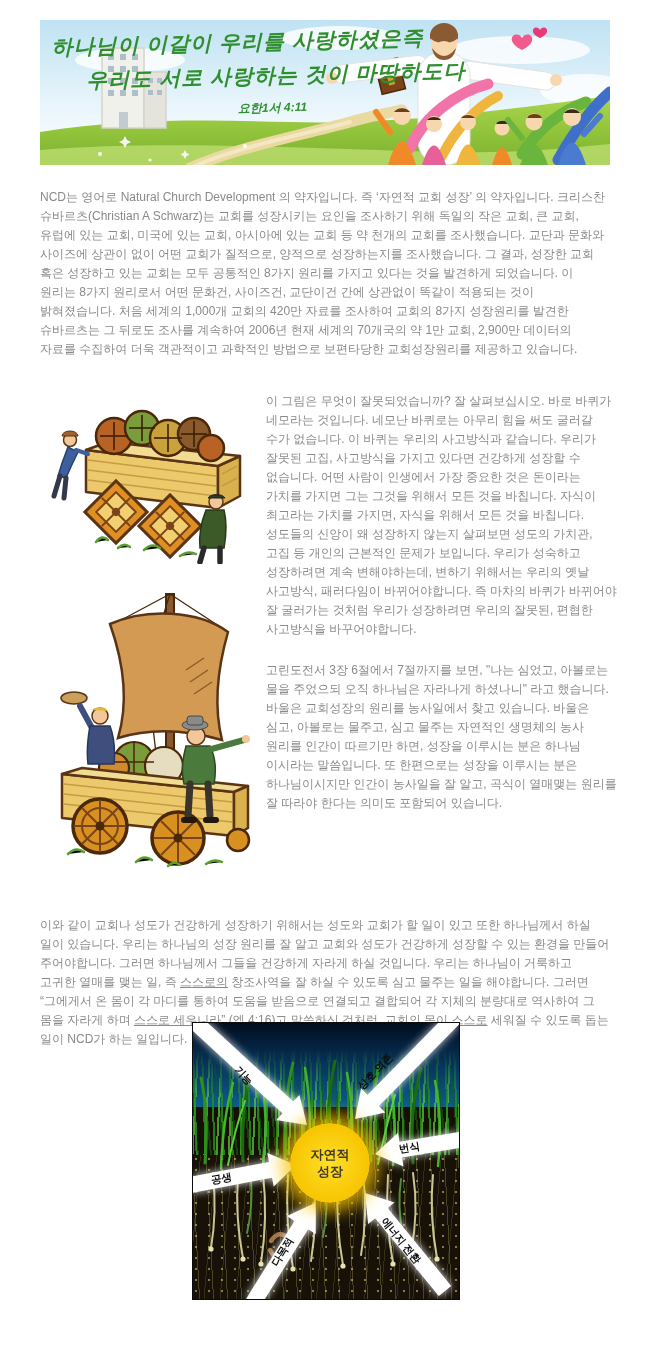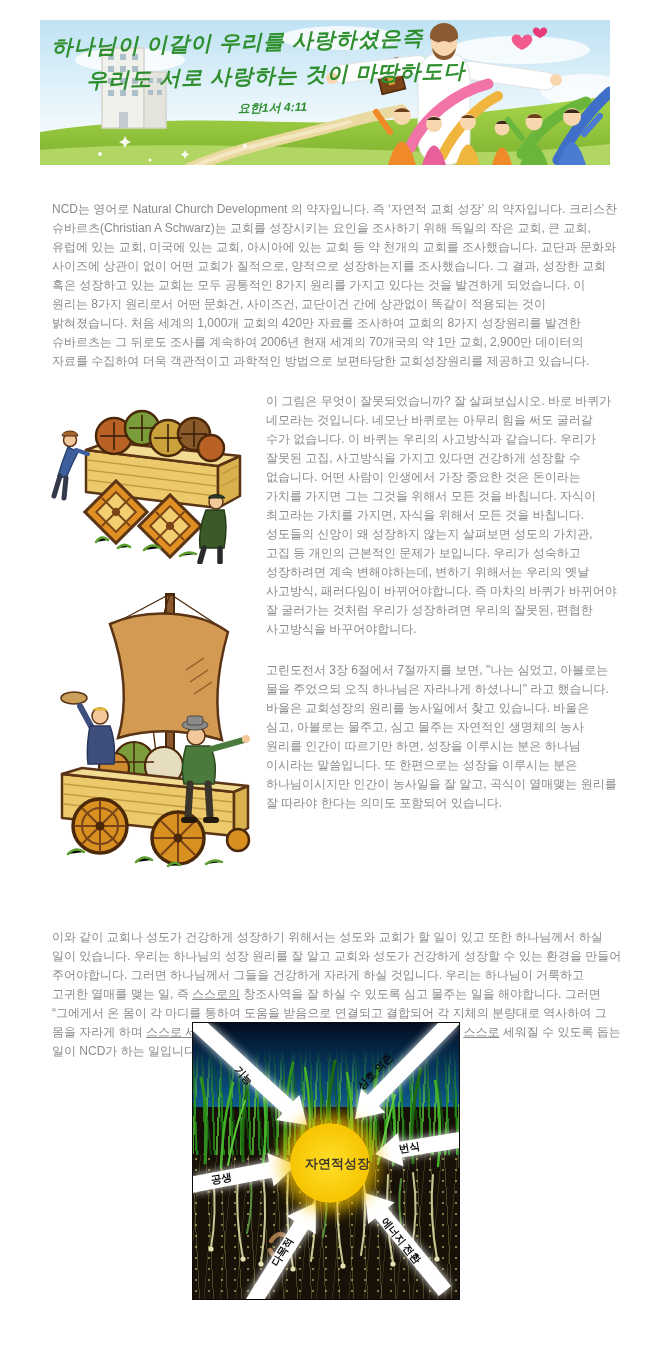--- a/index.html
+++ b/index.html
@@ -8,21 +8,21 @@
 
   
   .banner{position:absolute;left:40px;top:20px;width:570px;height:145px;overflow:hidden;}
   .banner svg{position:absolute;left:0;top:0;}
   .verse{position:absolute;left:12px;top:8px;color:#2f8f2f;transform:rotate(-1.5deg);}
   .verse .v1{font-size:21px;font-weight:bold;font-style:italic;letter-spacing:1px;white-space:nowrap;}
   .verse .v2{font-size:21px;font-weight:bold;font-style:italic;letter-spacing:1px;margin-left:34px;margin-top:6px;white-space:nowrap;}
   .verse .vr{font-size:12px;font-weight:bold;font-style:italic;margin-left:185px;margin-top:10px;}
 
   
-  .para{color:#8a8a8a;font-size:12px;line-height:19px;word-break:keep-all;margin:12px;}
+  .para{color:#8a8a8a;font-size:12px;line-height:19px;word-break:keep-all;margin:0;}
   .intro{position:absolute;left:40px;top:188px;width:570px;}
   .cols{position:absolute;left:48px;top:392px;width:570px;display:flex;}
   .col-left{width:212px;flex:none;}
   .col-right{width:352px;flex:none;margin-left:6px;}
   .col-right p{margin:0 0 22px 0;}
   .closing{position:absolute;left:40px;top:916px;width:570px;}
   .closing span{text-decoration:none;}
 
   
   .growth{position:absolute;left:192px;top:1022px;width:266px;height:276px;overflow:hidden;background:#150f06;border:1px solid #0c0c0c;}
@@ -38,21 +38,21 @@
     background-image:
       radial-gradient(circle at 3px 4px, rgba(222,210,120,.55) 1px, transparent 1.6px),
       repeating-linear-gradient(87deg, transparent 0 6px, rgba(205,195,110,.28) 6px 7px, transparent 7px 14px),
       repeating-linear-gradient(95deg, transparent 0 7px, rgba(160,150,80,.22) 7px 8px, transparent 8px 16px);
     background-size:13px 11px,auto,auto;background-color:#171107;}
   .gd-fg{position:absolute;left:0;top:0;}
   .gd-arrows{position:absolute;left:0;top:0;filter:drop-shadow(0 0 4px rgba(255,255,255,.85));}
   .gd-sun{position:absolute;left:97px;top:100px;width:80px;height:80px;border-radius:50%;
     background:radial-gradient(circle,#ffdf2a 0%,#f7c400 70%,#f0b400 100%);
     box-shadow:0 0 16px 9px rgba(248,198,0,.75);
-    display:flex;flex-direction:row;align-items:center;justify-content:flex-end;}
+    display:flex;flex-direction:column;align-items:center;justify-content:center;}
   .gd-sun span{font-size:13px;font-weight:bold;color:#3f3a28;line-height:17px;}
   .gd-label{position:absolute;font-size:10.5px;font-weight:bold;color:#0d0d0d;white-space:nowrap;}
   .lb-ginung{left:40px;top:46px;transform:rotate(47deg);}
   .lb-sangho{left:160px;top:42px;transform:rotate(-46deg);}
   .lb-beonsik{left:206px;top:118px;transform:rotate(-9deg);}
   .lb-gongsaeng{left:18px;top:149px;transform:rotate(-10deg);}
   .lb-damokjeok{left:74px;top:222px;transform:rotate(-58deg);}
   .lb-energy{left:180px;top:211px;transform:rotate(51deg);}
 </style>
 </head>

